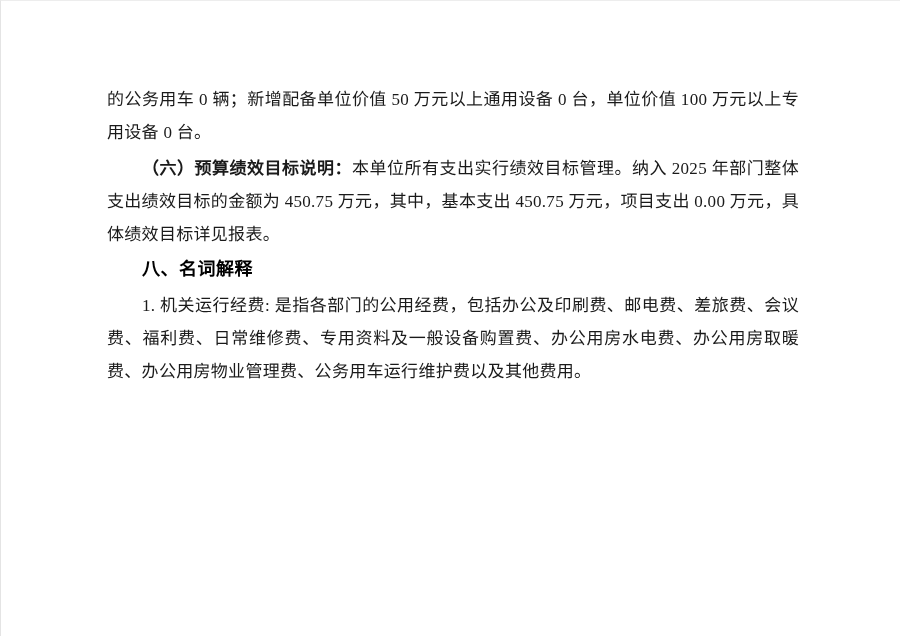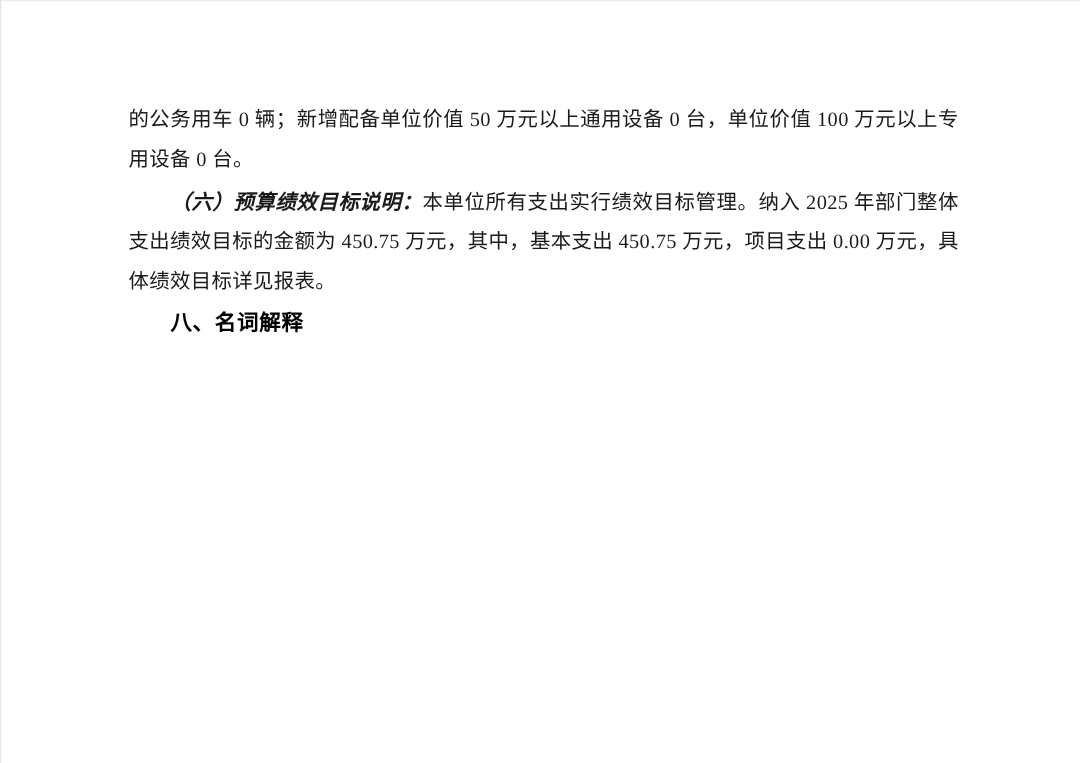--- a/index.html
+++ b/index.html
@@ -34,21 +34,20 @@
     padding: 0;
   }
   .para.indent {
     text-indent: 35px;
   }
   .para-performance {
     margin-top: 3px;
   }
   .para-lead {
     font-weight: 700;
-    font-style: italic;
   }
   .section-heading {
     font-family: Liberation Sans, sans-serif;
     font-weight: 700;
     font-size: 18px;
     line-height: 33px;
     margin: 2px 0 3px 0;
     text-indent: 35px;
     color: #000000;
     text-align: left;
@@ -60,16 +59,17 @@
 
 <div class="page">
   <div class="content">
 
     <p class="para">的公务用车 0 辆；新增配备单位价值 50 万元以上通用设备 0 台，单位价值 100 万元以上专用设备 0 台。</p>
 
     <p class="para indent para-performance"><span class="para-lead">（六）预算绩效目标说明：</span><span>本单位所有支出实行绩效目标管理。纳入 2025 年部门整体支出绩效目标的金额为 450.75 万元，其中，基本支出 450.75 万元，项目支出 0.00 万元，具体绩效目标详见报表。</span></p>
 
     <h2 class="section-heading">八、名词解释</h2>
 
+    <p class="para indent">1. 机关运行经费: 是指各部门的公用经费，包括办公及印刷费、邮电费、差旅费、会议费、福利费、日常维修费、专用资料及一般设备购置费、办公用房水电费、办公用房取暖费、办公用房物业管理费、公务用车运行维护费以及其他费用。</p>
 
 
   </div>
 </div>
 
 </body></html>

